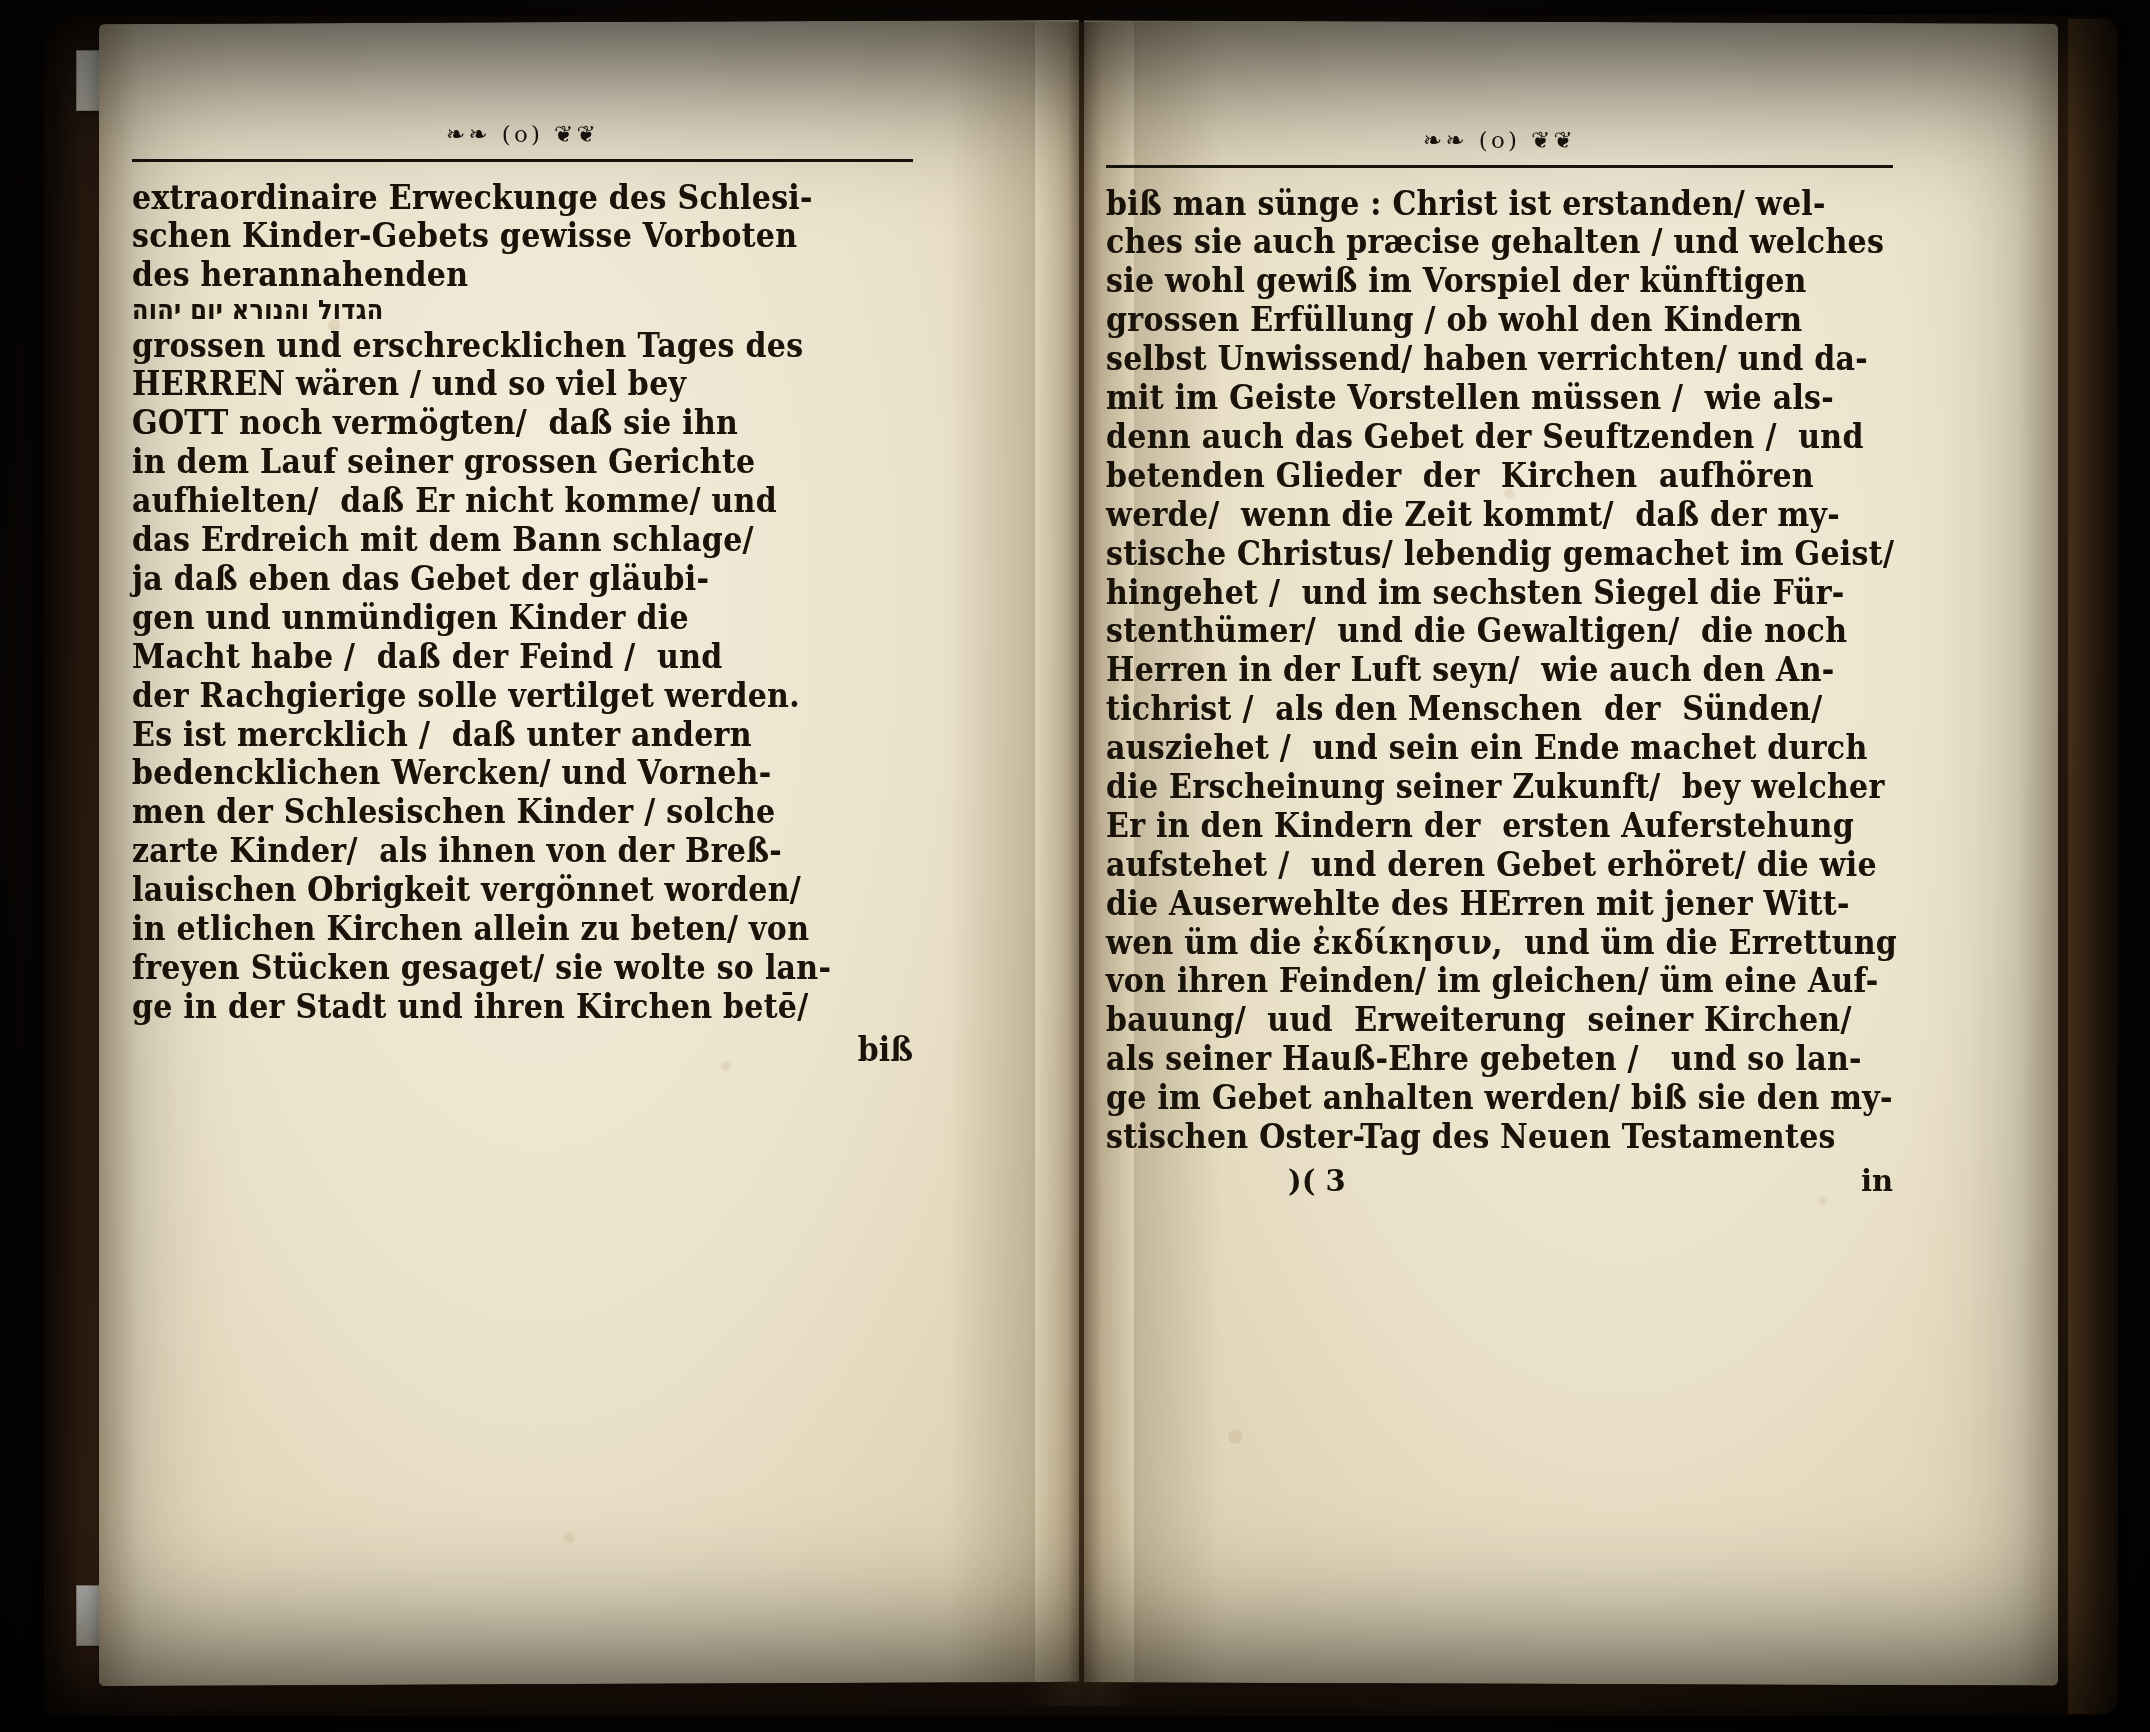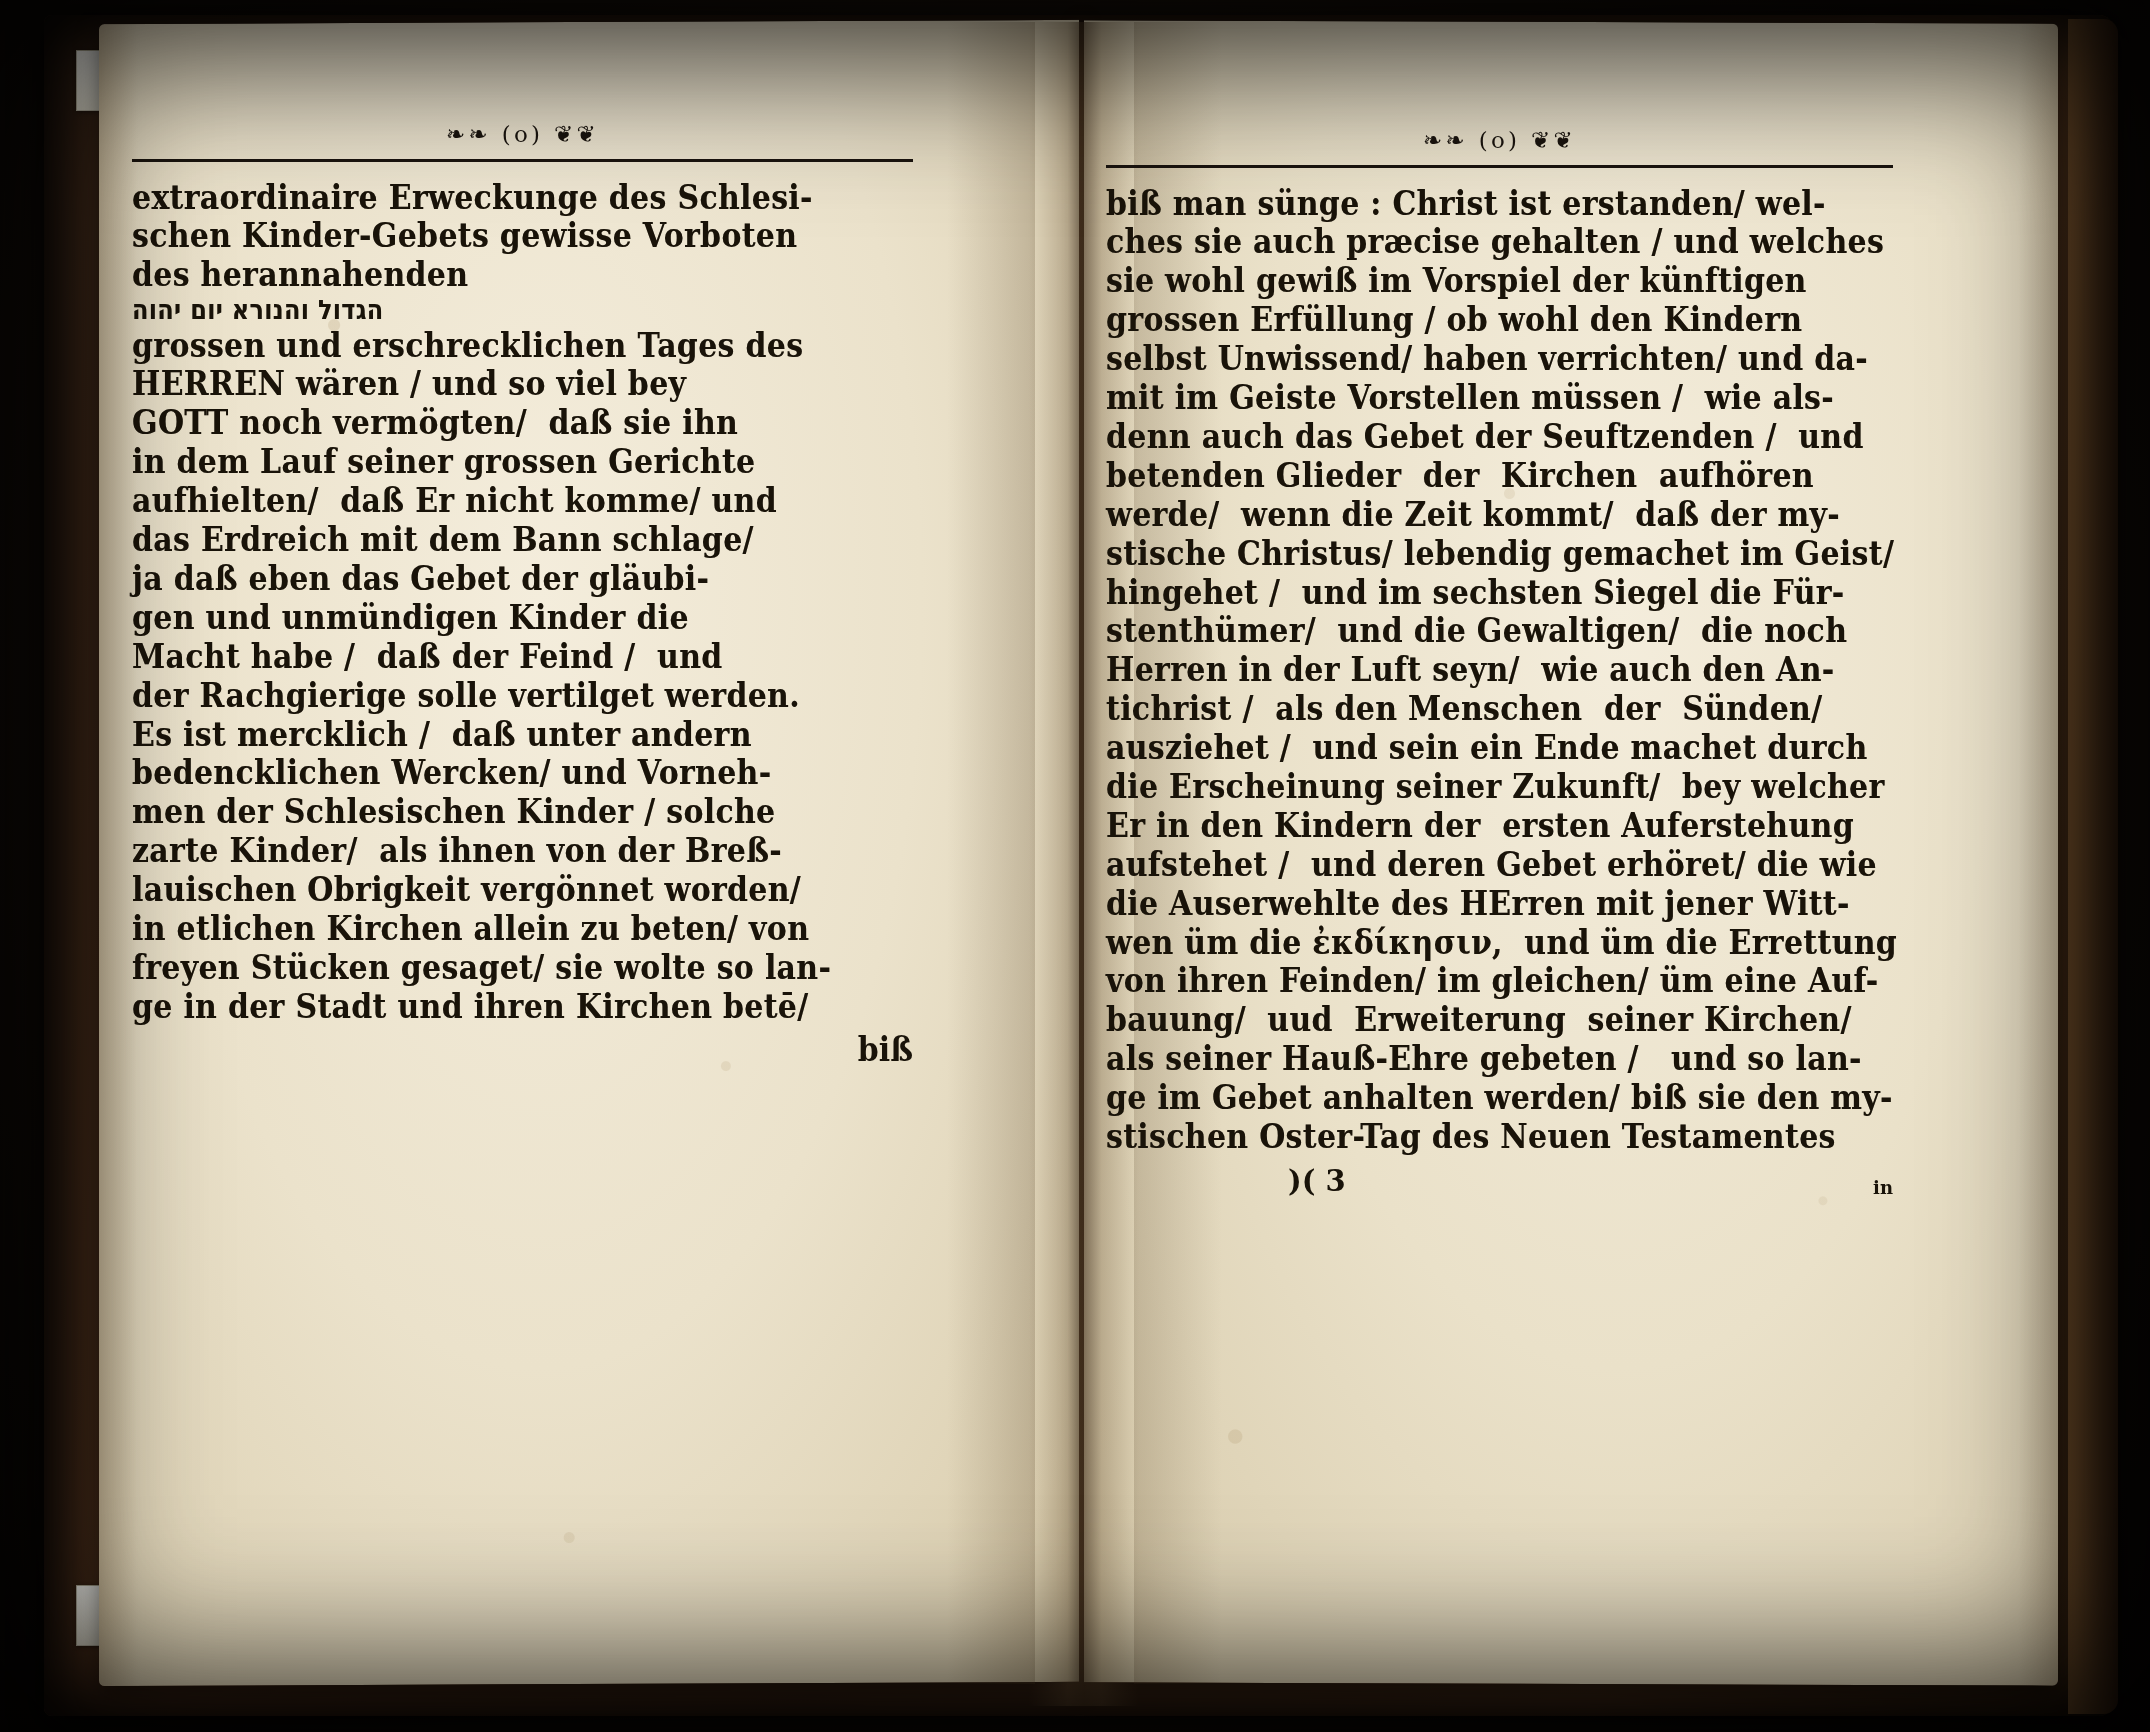--- a/index.html
+++ b/index.html
@@ -196,21 +196,21 @@
     display: flex;
     justify-content: space-between;
     align-items: flex-end;
     margin-top: 10px;
     font-family: "DejaVu Serif", serif;
     font-weight: 700;
     font-size: 29px;
     color: #191309;
   }
   .sig-left { padding-left: 182px; }
-  .sig-right { font-size: 18px; }
+  .sig-right { font-size: 29px; }
 
   
   .curve-shadow-l {
     position: absolute;
     left: 848px; top: 0; width: 88px; height: 1662px;
     background: linear-gradient(90deg, rgba(90,70,42,0) 0%, rgba(90,70,42,0.25) 100%);
     pointer-events: none;
   }
   .curve-shadow-r {
     position: absolute;

